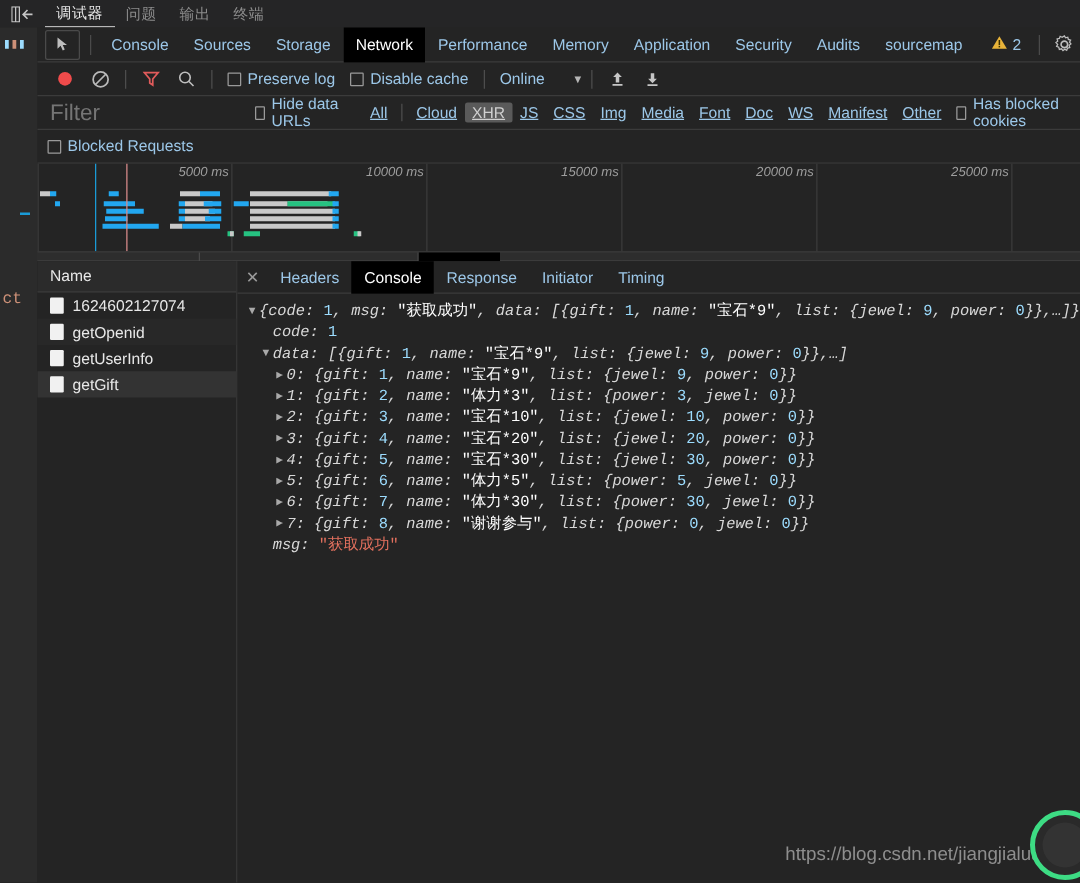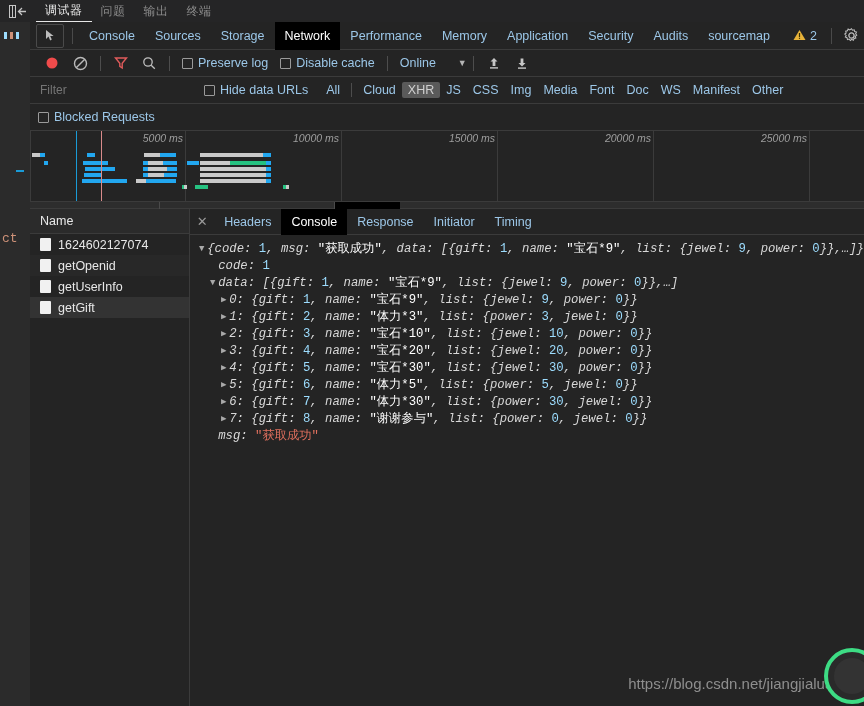--- a/index.html
+++ b/index.html
@@ -87,24 +87,24 @@
   }
   .online-sel { display: flex; align-items: center; font-size: 12.5px; color: #9cc7e8; padding-left: 6px; }
   .caret { margin-left: 22px; color: #b5b5b5; font-size: 9px; }
 
   
   .dt-filterbar {
     height: 27px; display: flex; align-items: center; padding-left: 8px;
     border-bottom: 1px solid #3b3b3b;
   }
   .filter-input {
-    width: 160px; font-size: 12px; color: #ec4899;
+    width: 160px; font-size: 18px; color: #ec4899;
   }
   .ftypes { display: flex; align-items: center; gap: 0px; margin-left: 6px; }
-  .ftype { font-size: 12.5px; color: #9cc7e8; padding: 1px 6px; border-radius: 2px; }
+  .ftype { font-size: 12.5px; color: #9cc7e8; padding: 1px 6px; border-radius: 2px; text-decoration: underline; }
   .ftype.sel { background: #5a5a5a; color: #cfcfcf; }
   .fdiv { width: 1px; height: 14px; background: #4d4d4d; margin: 0 5px; }
 
   
   .dt-blockedbar {
     height: 27px; display: flex; align-items: center; padding-left: 8px;
     border-bottom: 1px solid #3b3b3b;
   }
 
   
@@ -345,20 +345,24 @@
         <span class="ftype">JS</span>
         <span class="ftype">CSS</span>
         <span class="ftype">Img</span>
         <span class="ftype">Media</span>
         <span class="ftype">Font</span>
         <span class="ftype">Doc</span>
         <span class="ftype">WS</span>
         <span class="ftype">Manifest</span>
         <span class="ftype">Other</span>
       </div>
+      <label class="cb">
+        <span class="box"></span>
+        <span>Has blocked cookies</span>
+      </label>
     </div>
 
     <div class="dt-blockedbar">
       <label class="cb" style="padding-left:0;">
         <span class="box"></span>
         <span>Blocked Requests</span>
       </label>
     </div>
 
     <div class="overview">

